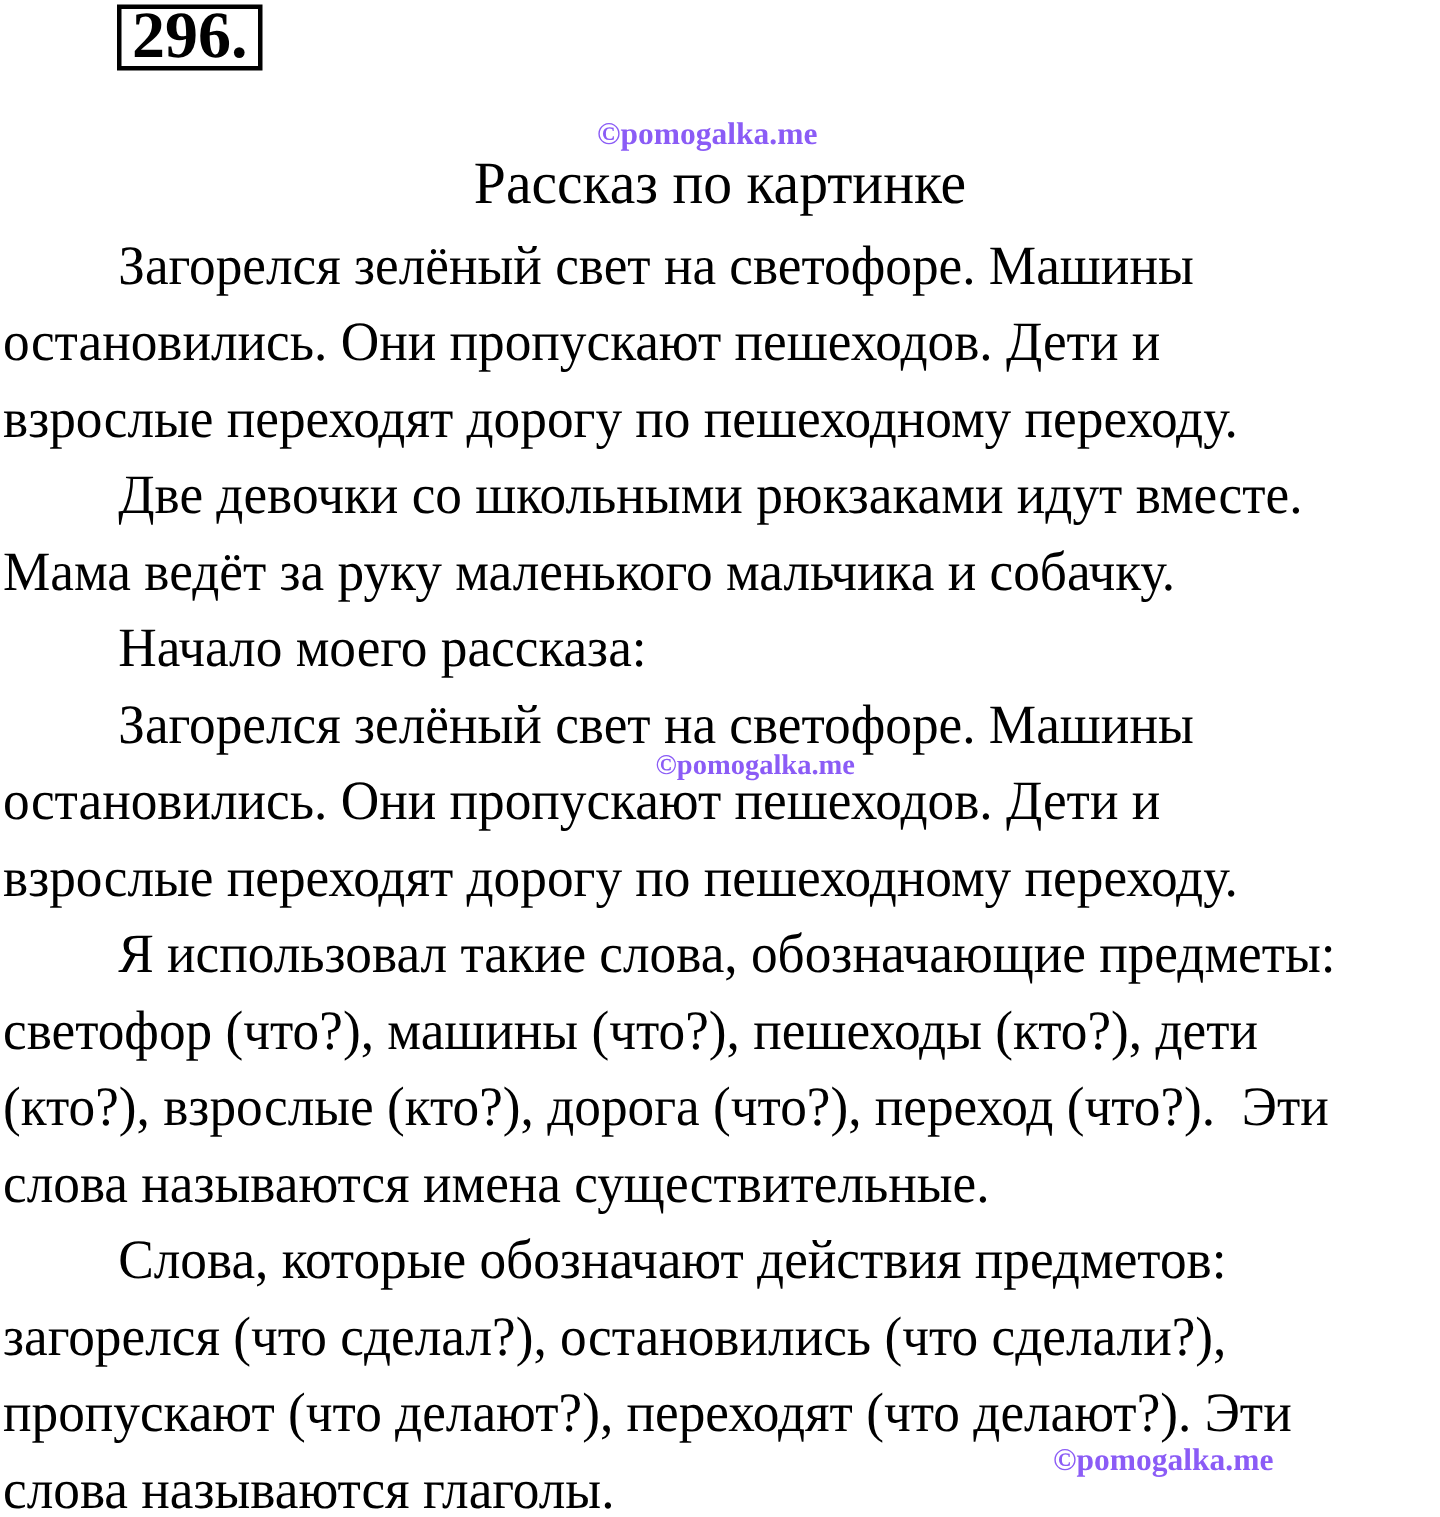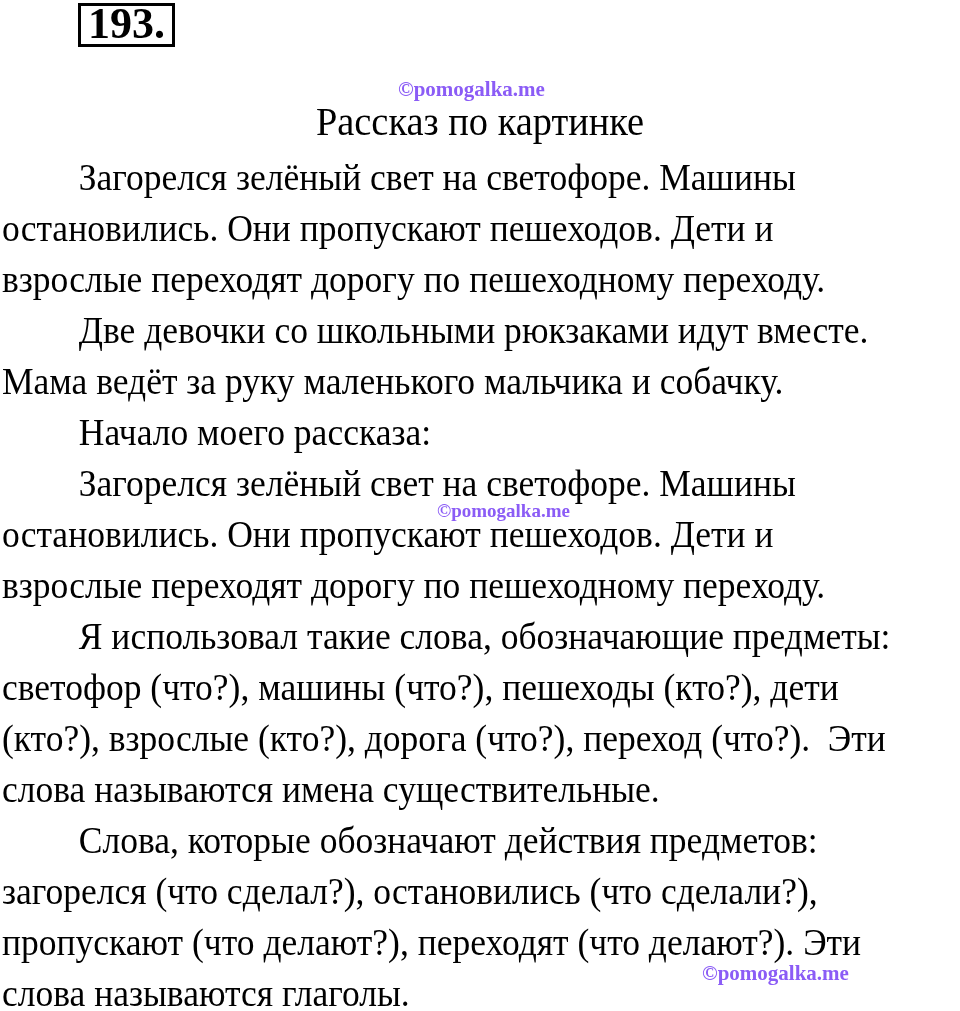--- a/index.html
+++ b/index.html
@@ -78,21 +78,21 @@
     white-space: pre;
     transform: scaleX(0.96);
     transform-origin: 0 0;
   }
   .text-line.indent { padding-left: 80px; }
 </style>
 </head>
 <body>
 
 <div id="task-box">
-  <span id="task-number">193.</span>
+  <span id="task-number">296.</span>
 </div>
 
 <div id="wm-top" class="watermark">©pomogalka.me</div>
 
 <h1 id="page-title">Рассказ по картинке</h1>
 
 <div id="body-text">
 
 <div class="text-line indent">Загорелся зелёный свет на светофоре. Машины</div>
     <div class="text-line">остановились. Они пропускают пешеходов. Дети и</div>

